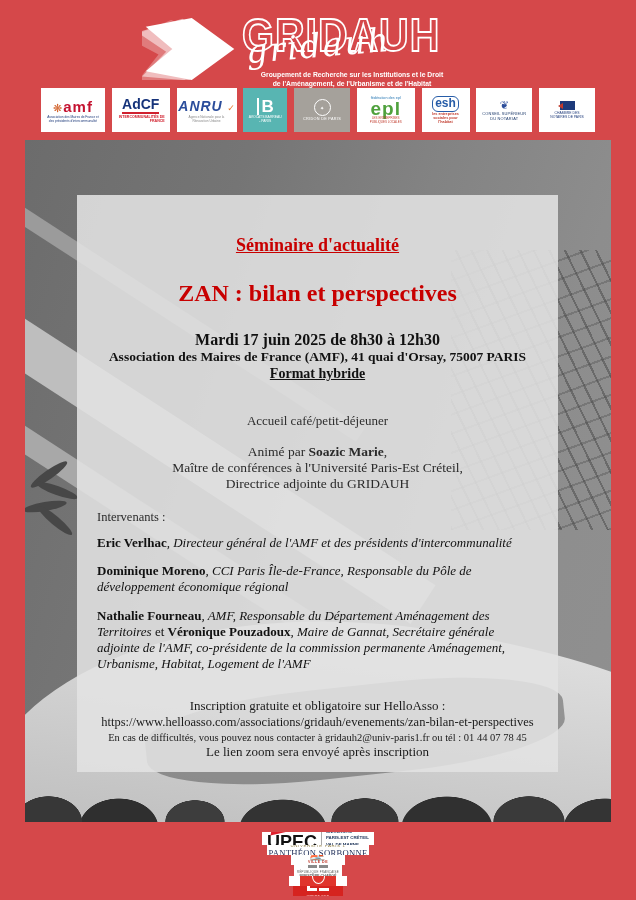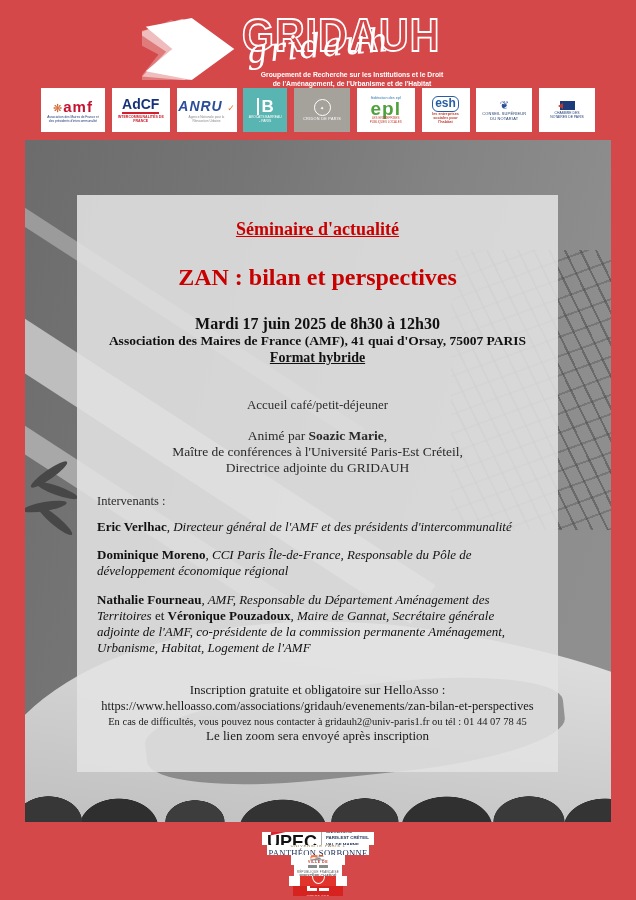--- a/index.html
+++ b/index.html
@@ -30,21 +30,21 @@
       justify-content:center;overflow:hidden;box-sizing:border-box;text-align:center;}
   .lgb{background:#fff;display:flex;flex-direction:column;align-items:center;
       justify-content:center;overflow:hidden;box-sizing:border-box;text-align:center;}
   .tiny{font-size:3.2px;line-height:1.25;}
 
   .amf{width:64px;} .amf-row{display:flex;align-items:baseline;gap:1px;}
   .amf-tree{color:#d2622a;font-size:11px;} 
   .amf-main{color:#c41230;font-weight:bold;font-size:15px;letter-spacing:1px;}
   .amf-cap{color:#1d3a7a;width:56px;}
 
-  .adcf{width:58px;} .adcf-main{color:#16337a;font-weight:bold;font-size:14px;
+  .adcf{width:58px;text-align:right;} .adcf-main{color:#16337a;font-weight:bold;font-size:14px;
        border-bottom:2px solid #d0202e;line-height:1.05;}
   .adcf-cap{color:#d0202e;font-size:3.6px;font-weight:bold;width:48px;margin-top:1px;}
 
   .anru{width:60px;} .anru-main{color:#2b4d9b;font-weight:bold;font-style:italic;
        font-size:14px;letter-spacing:1px;line-height:1;}
   .anru-dot{color:#e8772a;font-style:normal;font-size:9px;}
   .anru-cap{color:#8a8a8a;width:44px;}
 
   .barreau{width:44px;background:#58b5b2;color:#fff;}
   .barreau-b{font-size:17px;font-weight:bold;border-left:2px solid #fff;
@@ -98,21 +98,21 @@
      radial-gradient(40px 30px at 16% 112%,#2f2f2f 98%,transparent),
      radial-gradient(30px 22px at 29% 100%,#3d3d3d 98%,transparent),
      radial-gradient(44px 30px at 44% 114%,#333 98%,transparent),
      radial-gradient(34px 24px at 58% 100%,#383838 98%,transparent),
      radial-gradient(46px 32px at 72% 112%,#303030 98%,transparent),
      radial-gradient(36px 26px at 86% 100%,#3a3a3a 98%,transparent),
      radial-gradient(42px 30px at 99% 112%,#343434 98%,transparent);}
 
   
   .panel{position:absolute;left:52px;top:55px;width:481px;height:577px;
-         background:rgba(226,226,226,.88);box-sizing:border-box;padding:24px 20px 0;
+         background:rgba(226,226,226,.88);box-sizing:border-box;padding:40px 20px 0;
          font-family:"Liberation Serif",serif;color:#1c1c1c;text-align:center;}
   .kicker{color:#c80000;font-weight:bold;font-size:18px;text-decoration:underline;}
   .title{color:#c80000;font-weight:bold;font-size:24px;margin-top:24px;}
   .datetime{font-weight:bold;font-size:16px;margin-top:24px;color:#111;}
   .venue{font-weight:bold;font-size:13.5px;color:#111;}
   .format{font-weight:bold;font-size:14px;text-decoration:underline;margin-top:1px;color:#111;}
   .welcome{font-size:13px;margin-top:31px;color:#2e2e2e;}
   .host{font-size:13.5px;margin-top:15px;line-height:1.2;color:#2a2a2a;}
   .sp-head{text-align:left;font-size:12.5px;margin-top:17px;color:#2a2a2a;}
   .speaker{text-align:left;font-size:13px;line-height:1.22;margin-top:10px;color:#111;}

